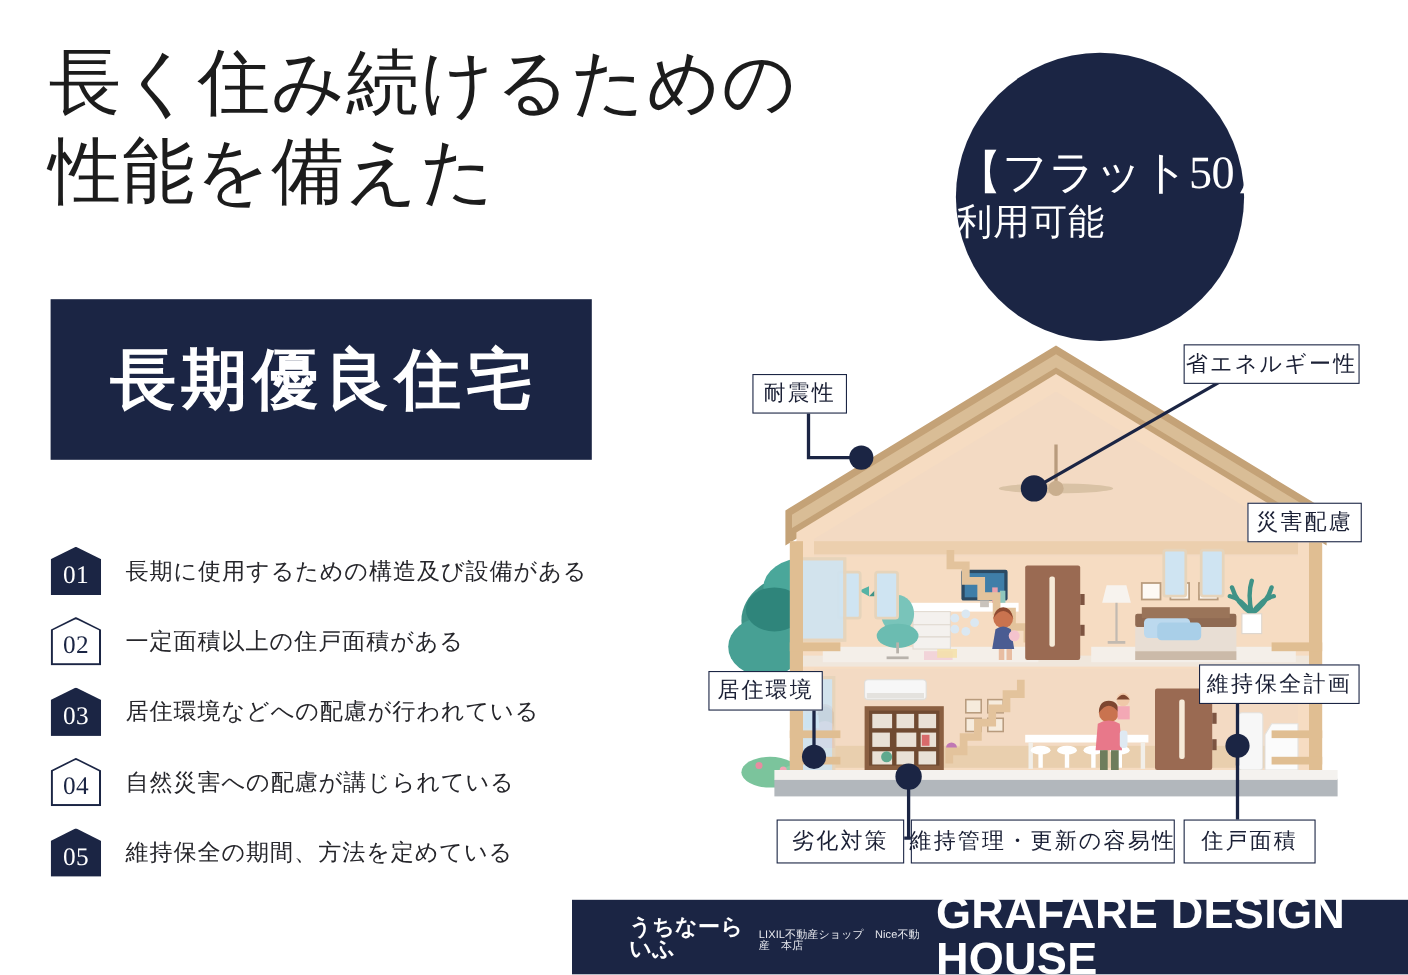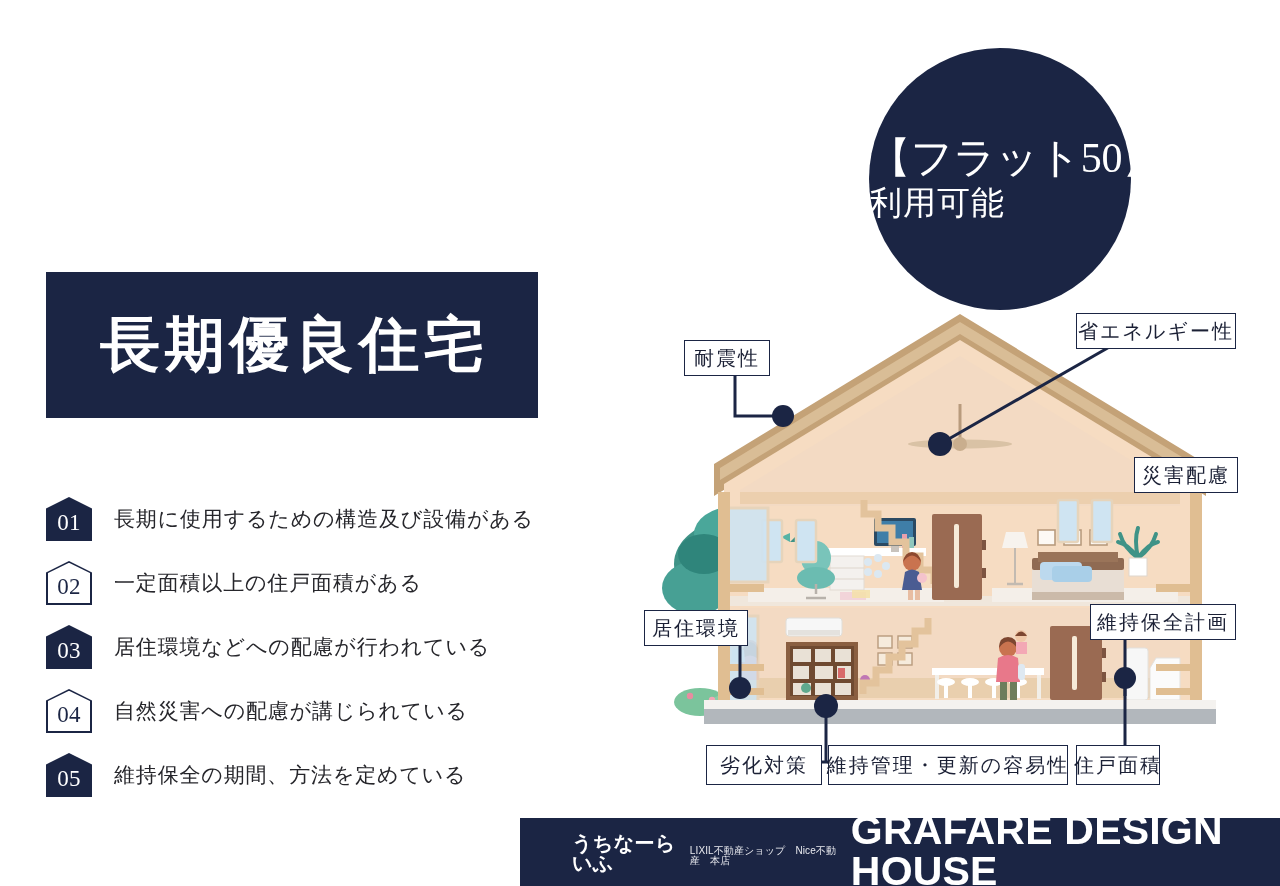--- a/index.html
+++ b/index.html
@@ -190,20 +190,24 @@
     line-height: 1;
     margin-left: 10px;
     margin-bottom: 3px;
   }
 </style>
 </head>
 <body>
 
 <div id="page">
 
+  <div class="headline">
+    <span class="l1">長く住み続けるための</span>
+    <span class="l2">性能を備えた</span>
+  </div>
 
   <div class="title-plate">
     <span class="title-plate-text">長期優良住宅</span>
   </div>
 
   <div class="req-list">
 
     <div class="req-row">
       <div class="req-badge filled">
         <span class="shape"></span>
@@ -525,21 +529,21 @@
   </div>
 
   <div class="callout" style="left:706px; top:745px; width:116px; height:40px;">
     <span>劣化対策</span>
   </div>
 
   <div class="callout" style="left:828px; top:745px; width:240px; height:40px;">
     <span>維持管理・更新の容易性</span>
   </div>
 
-  <div class="callout" style="left:1076px; top:745px; width:84px; height:40px;">
+  <div class="callout" style="left:1076px; top:745px; width:120px; height:40px;">
     <span>住戸面積</span>
   </div>
 
   <div class="footer">
     <div class="footer-left">
       <span class="footer-brand-jp">うちなーらいふ</span>
       <span class="footer-sub">LIXIL不動産ショップ　Nice不動産　本店</span>
     </div>
     <span class="footer-main">GRAFARE DESIGN HOUSE</span>
   </div>

